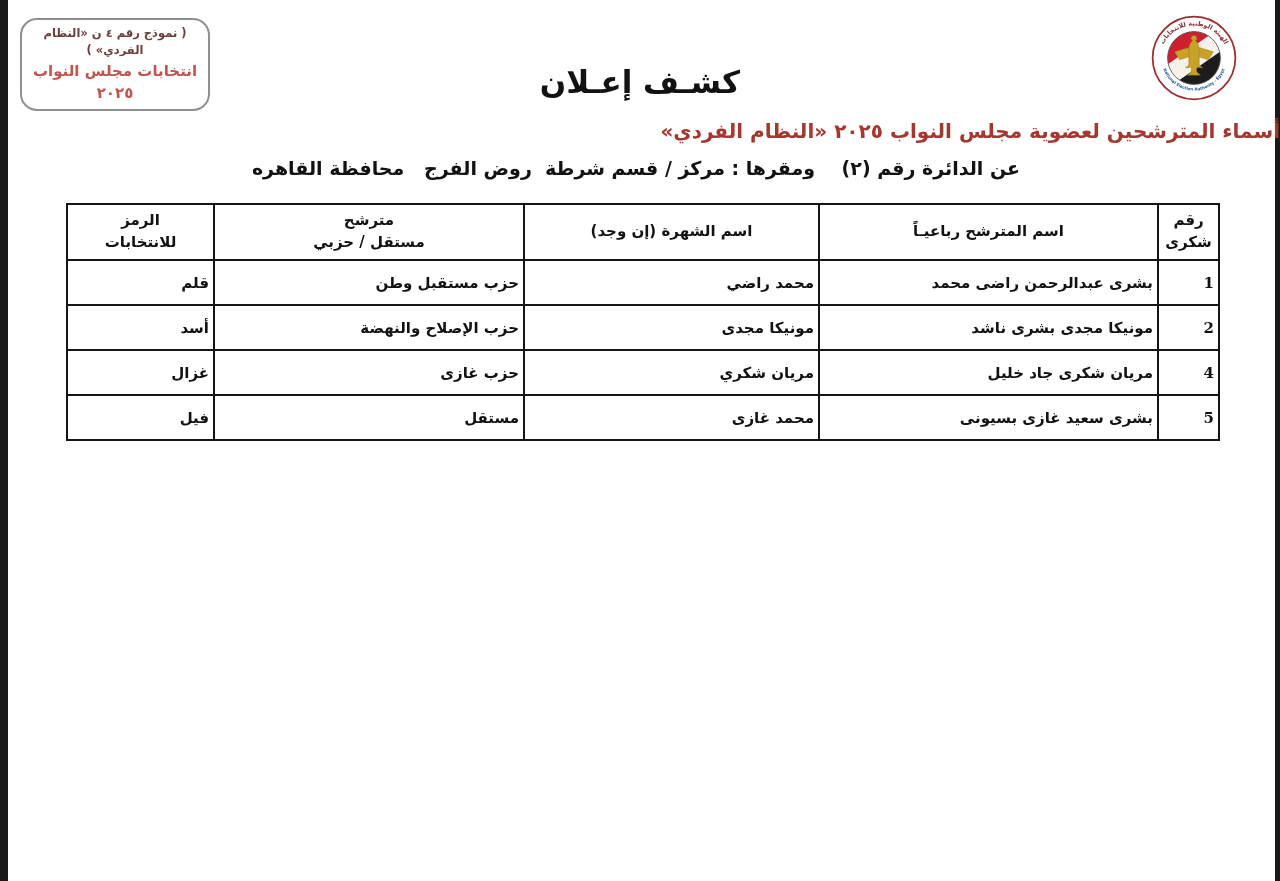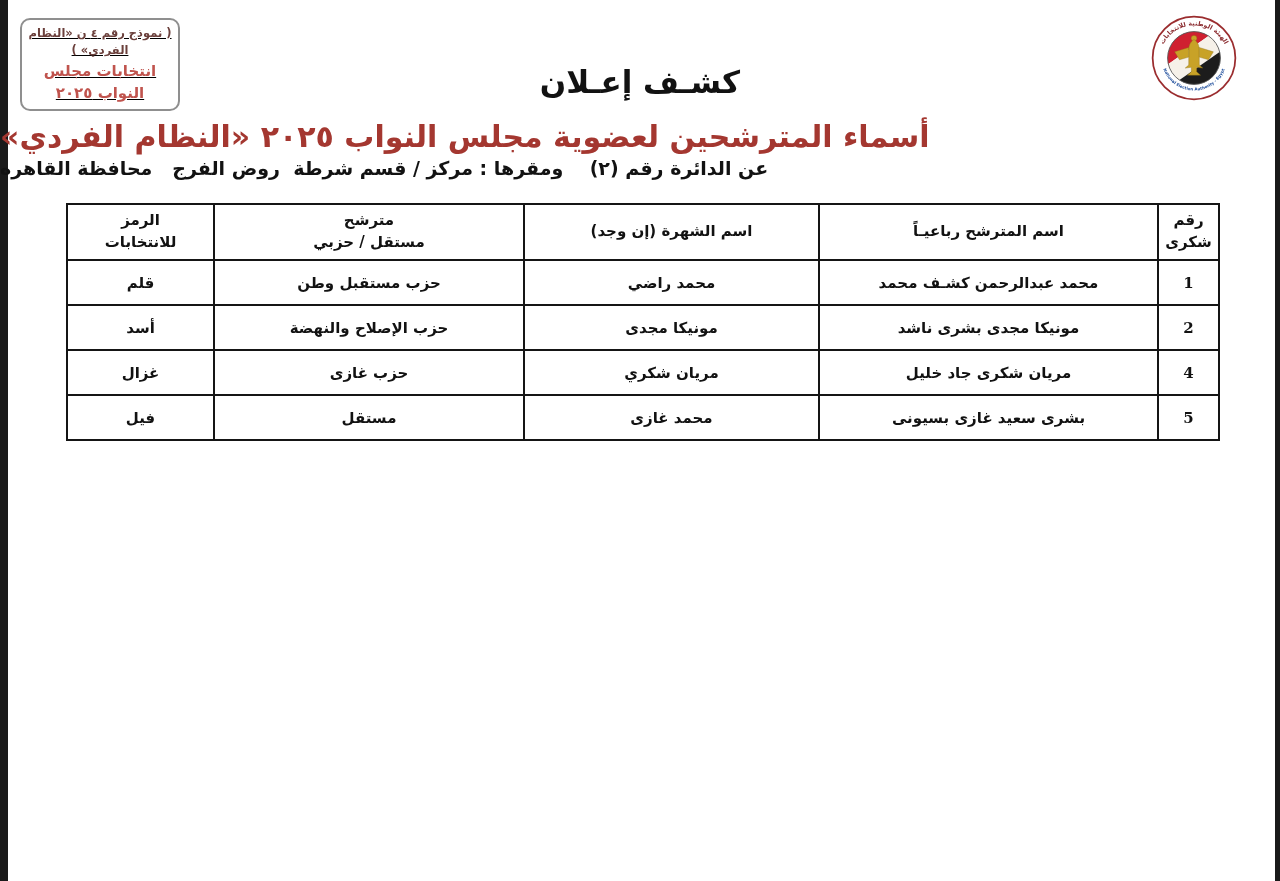--- a/index.html
+++ b/index.html
@@ -19,55 +19,54 @@
   }
   
   .edge-strip { position: absolute; top: 0; height: 881px; background: #1a1a1a; }
   .edge-strip.left  { left: 0; width: 8px; }
   .edge-strip.right { right: 0; width: 5px; }
 
   
   .form-box {
     position: absolute;
     left: 20px; top: 18px;
-    width: 160px;
+    width: 190px;
     border: 2px solid #8f8f8f;
-    border-radius: 10px;
+    border-radius: 17px;
     padding: 5px 6px 4px 6px;
     text-align: center;
     direction: rtl;
     box-sizing: border-box;
-    text-decoration: underline;
   }
   .form-box .l1 { font-size: 11.5px; font-weight: bold; color: #6b403c; line-height: 1.5; }
   .form-box .l2 { font-size: 15px; font-weight: bold; color: #c0544e; line-height: 1.5; }
 
   
   .logo { position: absolute; left: 1150px; top: 14px; width: 88px; height: 88px; }
 
   
   .title {
     position: absolute;
     top: 64px; left: 0; width: 1280px;
     text-align: center;
     direction: rtl;
     font-size: 31px; font-weight: bold; color: #121212;
     letter-spacing: 1px;
   }
   .subtitle-red {
     position: absolute;
     top: 119px; left: 0; width: 1280px;
-    text-align: left;
-    direction: rtl;
-    font-size: 30px; font-weight: bold; color: #a43730;
+    text-align: right;
+    direction: rtl;
+    font-size: 20px; font-weight: bold; color: #a43730;
   }
   .subtitle-black {
     position: absolute;
     top: 157px; left: 0; width: 1272px;
-    text-align: left;
+    text-align: center;
     direction: rtl;
     font-size: 19px; font-weight: bold; color: #121212;
     white-space: pre;
   }
 
   
   table.candidates {
     position: absolute;
     left: 66px; top: 203px;
     width: 1152px;
@@ -85,20 +84,21 @@
   table.candidates th {
     height: 50px;
     font-size: 15px;
     font-weight: bold;
     line-height: 1.45;
   }
   table.candidates td {
     height: 39px;
     font-size: 15px;
     font-weight: bold;
+    text-align: right;
   }
   col.c-serial { width: 61px; }
   col.c-name   { width: 339px; }
   col.c-shohra { width: 295px; }
   col.c-party  { width: 310px; }
   col.c-symbol { width: 147px; }
   td.serial-cell { font-family: "DejaVu Serif", "Liberation Serif", serif; font-size: 16px; }
 </style>
 </head>
 <body>
@@ -170,21 +170,21 @@
         </th>
         <th>
           <div>الرمز</div>
           <div>للانتخابات</div>
         </th>
       </tr>
     </thead>
     <tbody>
       <tr>
         <td class="serial-cell">1</td>
-        <td>محمد عبدالرحمن كشـف محمد</td>
+        <td>بشرى عبدالرحمن راضى محمد</td>
         <td>محمد راضي</td>
         <td>حزب مستقبل وطن</td>
         <td>قلم</td>
       </tr>
       <tr>
         <td class="serial-cell">2</td>
         <td>مونيكا مجدى بشرى ناشد</td>
         <td>مونيكا مجدى</td>
         <td>حزب الإصلاح والنهضة</td>
         <td>أسد</td>

